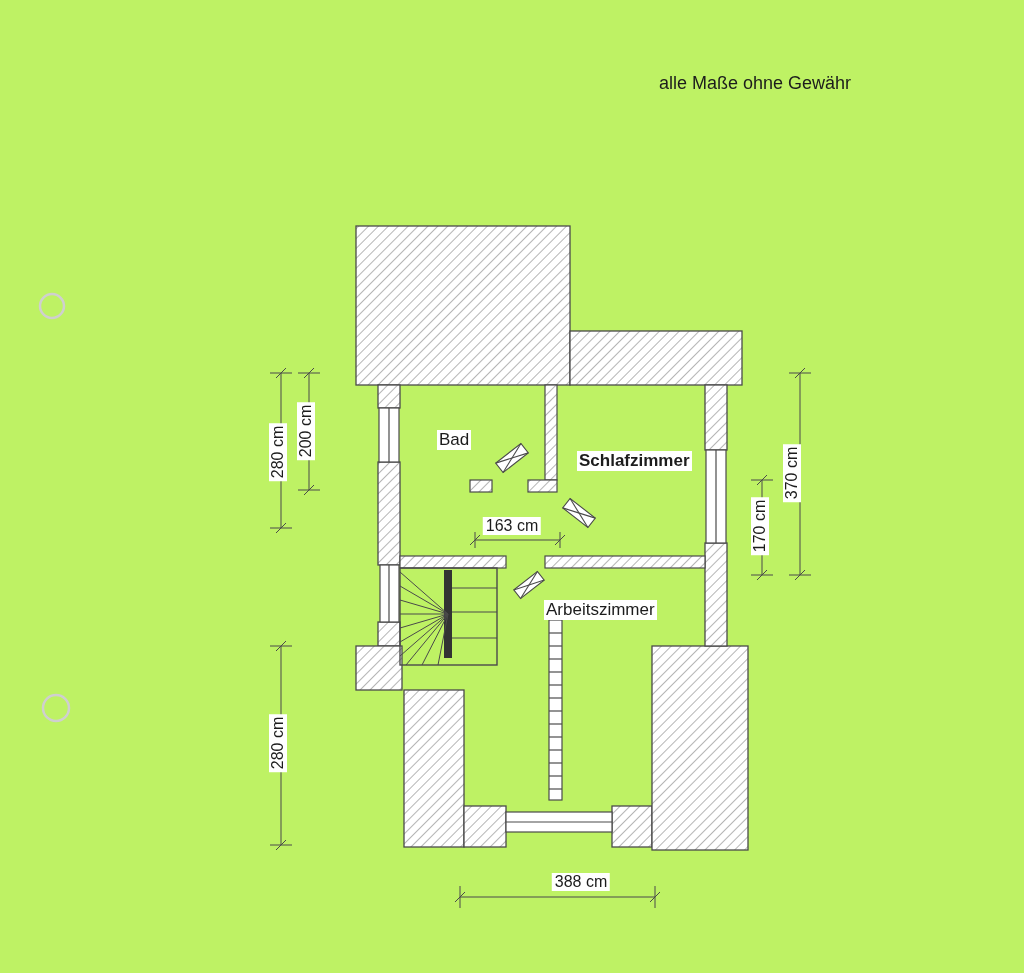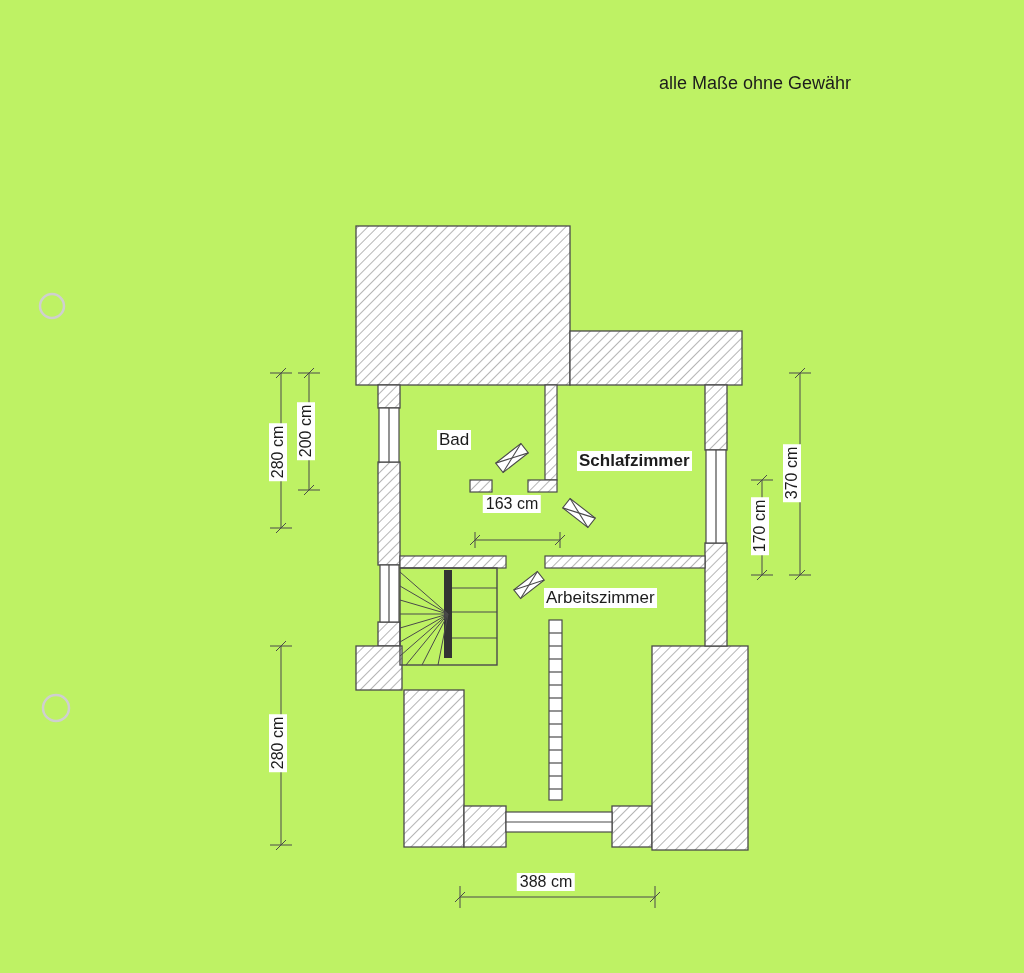--- a/index.html
+++ b/index.html
@@ -23,37 +23,37 @@
     white-space: nowrap;
     color: #1c1c1c;
   }
   .note-label {
     left: 659px; top: 73px;
     font-size: 18px;
   }
   .room-label { font-size: 17px; background: #ffffff; padding: 0 2px; text-align: right; }
   .room-bad           { left: 437px; top: 430px; }
   .room-schlafzimmer  { left: 577px; top: 451px; font-weight: bold; }
-  .room-arbeitszimmer { left: 544px; top: 588px; }
+  .room-arbeitszimmer { left: 544px; top: 600px; }
   .dim-label {
     font-size: 16px;
     background: #ffffff;
     padding: 0 3px;
     transform: translate(-50%, -50%);
   }
   .dim-label.vertical {
     transform: translate(-50%, -50%) rotate(-90deg);
   }
   .dim-280-upper { left: 278px; top: 452px; }
   .dim-200       { left: 306px; top: 431px; }
   .dim-370       { left: 792px; top: 473px; }
   .dim-170       { left: 760px; top: 526px; }
   .dim-280-lower { left: 278px; top: 743px; }
-  .dim-163       { left: 512px; top: 504px; }
-  .dim-388       { left: 546px; top: 882px; }
+  .dim-163       { left: 512px; top: 526px; }
+  .dim-388       { left: 581px; top: 882px; }
 </style>
 </head>
 <body>
 
 <div class="page">
 
   <svg class="drawing" viewBox="0 0 1024 973">
     <defs>
       <pattern id="hatch" width="7" height="7" patternUnits="userSpaceOnUse" patternTransform="rotate(45)">
         <rect width="7" height="7" fill="#ffffff"></rect>

